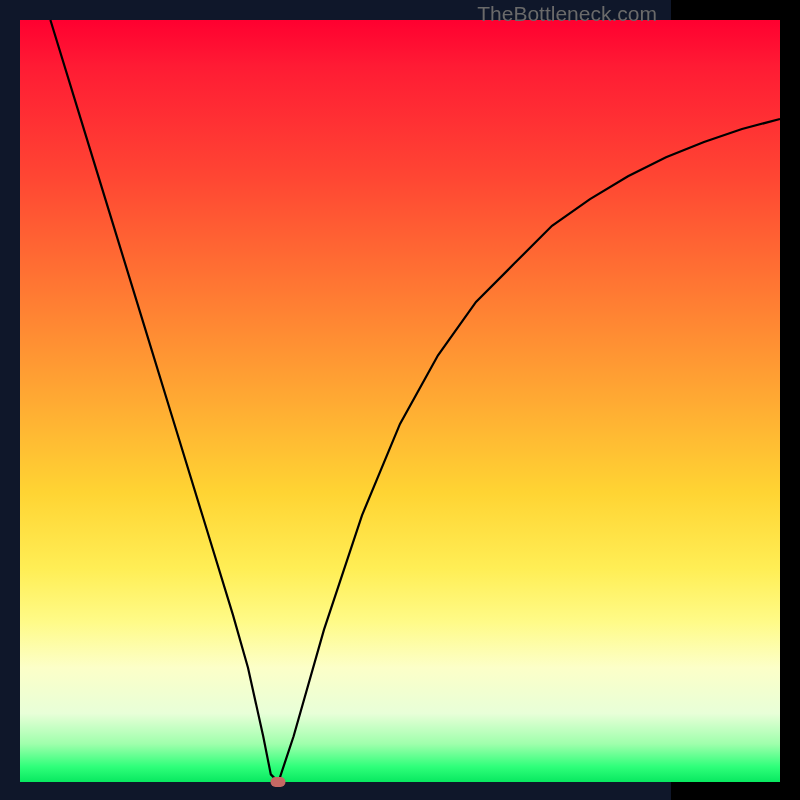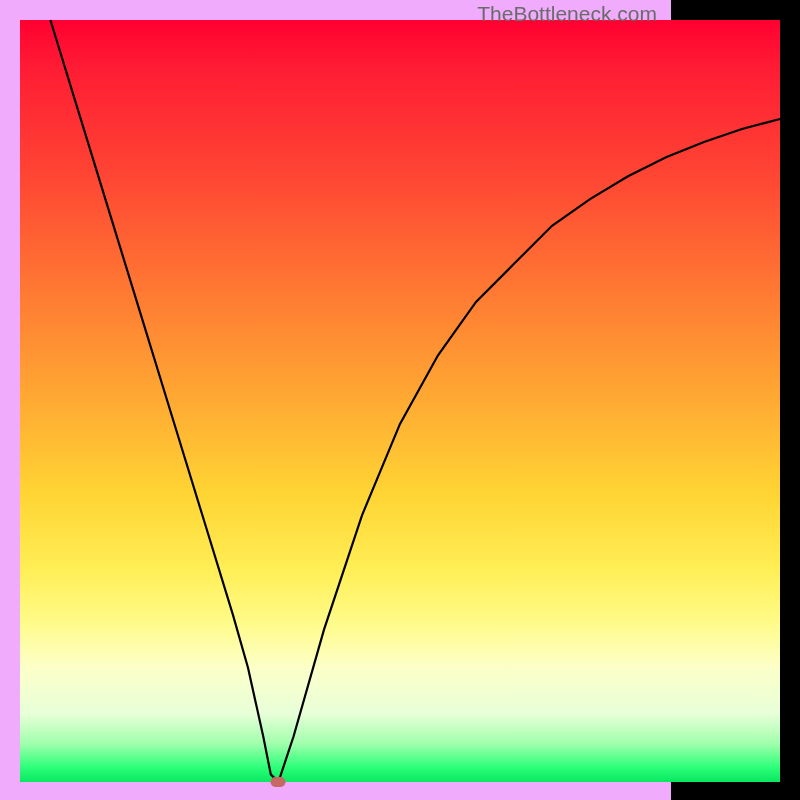--- a/index.html
+++ b/index.html
@@ -8,21 +8,21 @@
     width: 800px;
     height: 800px;
     background: #000;
     overflow: hidden;
     font-family: Arial, Helvetica, sans-serif;
   }
   .outer {
     position: relative;
     width: 671px;
     height: 800px;
-    background: #f0abfc;
+    background: #0f172a;
   }
   .watermark {
     position: absolute;
     top: 2px;
     right: 14px;
     color: #6a6a6a;
     font-size: 21px;
     font-weight: 500;
     letter-spacing: 0px;
     z-index: 10;

